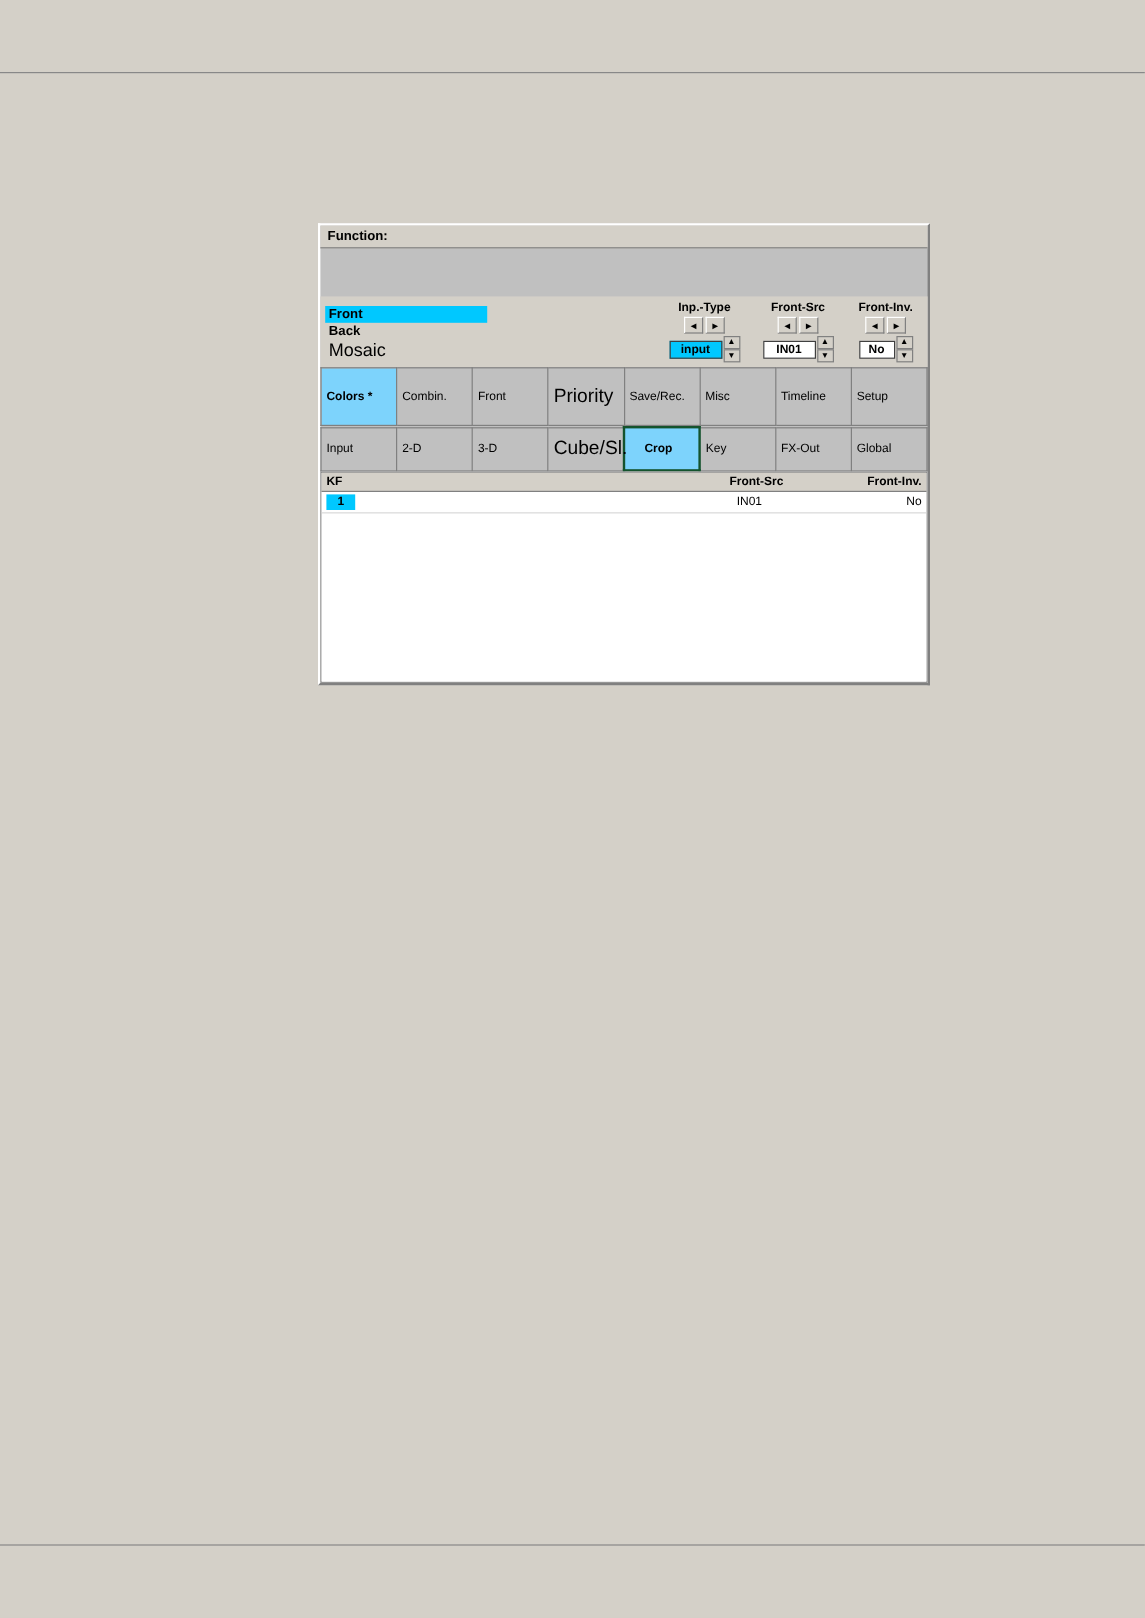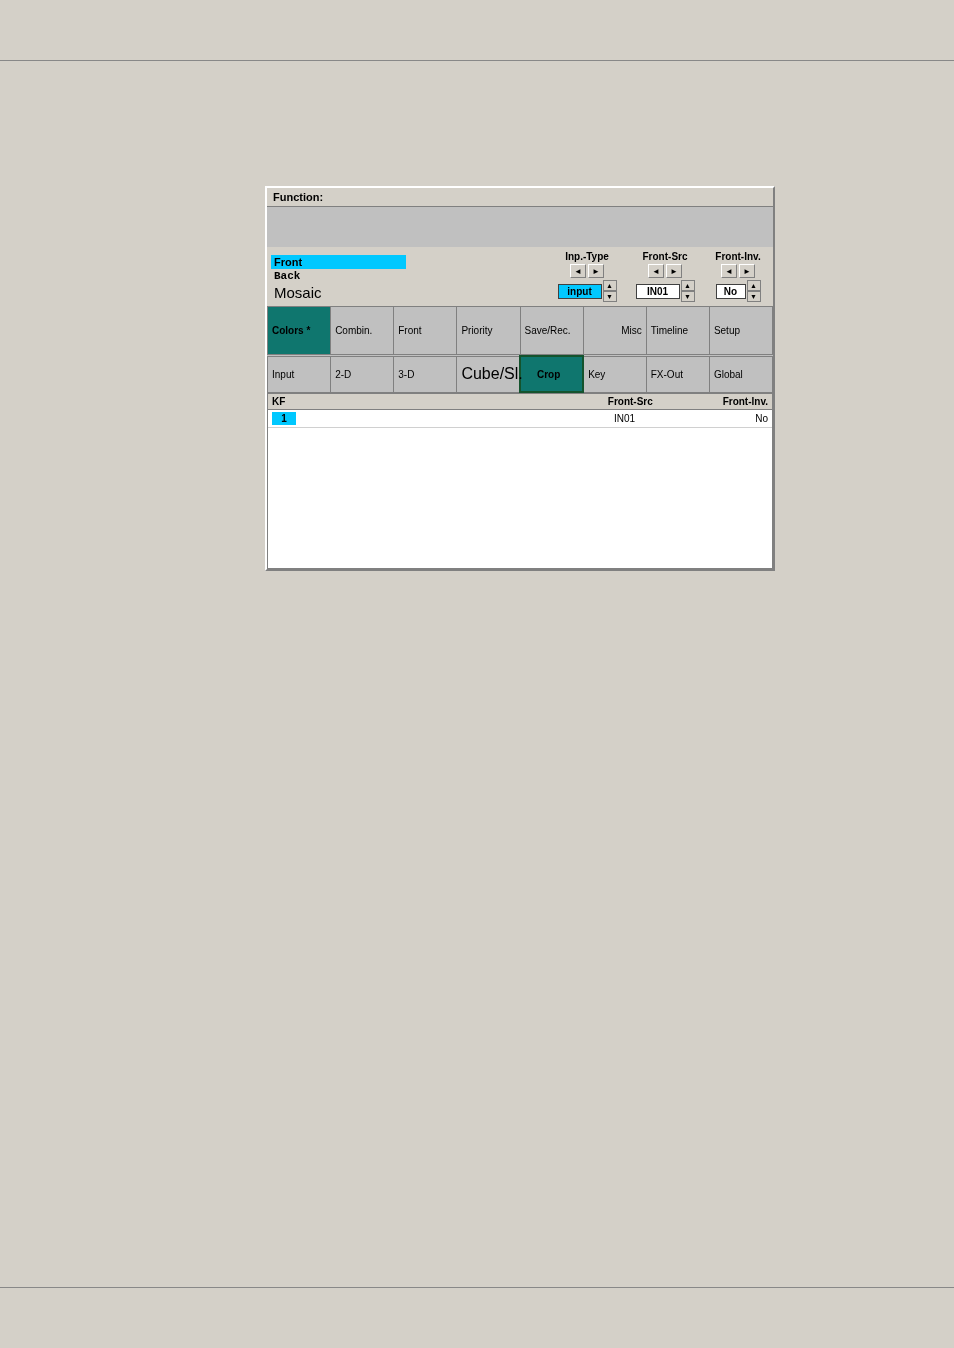--- a/index.html
+++ b/index.html
@@ -54,21 +54,21 @@
     }
 
     .full-width-table td {
       border: 1px solid #808080;
       padding: 2px 4px;
       font-size: 10px;
       color: #000;
     }
 
     .full-width-table td.active-tab {
-      background-color: #0f766e;
+      background-color: #7dd3fc;
       font-weight: bold;
     }
 
   </style>
 </head>
 <body>
 
 <div class="top-rule"></div>
 <div class="bottom-rule"></div>
 
@@ -77,21 +77,21 @@
   <div style="padding: 3px 6px; background-color: #d4d0c8; border-bottom: 1px solid #808080;">
     <span style="font-weight: bold; font-size: 11px; color: #000;">Function:</span>
   </div>
 
   <div style="display: flex; padding: 4px; gap: 6px; background-color: #d4d0c8; align-items: flex-end; margin-top: 40px;">
 
     <div style="width: 135px; flex-shrink: 0;">
       <div style="background-color: #00c8ff; font-weight: bold; font-size: 11px; padding: 1px 3px; color: #000; cursor: pointer;">
         <span>Front</span>
       </div>
-      <div style="font-weight: bold; font-size: 11px; padding: 1px 3px; color: #000; cursor: pointer; font-family: Liberation Mono, monospace;">
+      <div style="font-weight: bold; font-size: 11px; padding: 1px 3px; color: #000; cursor: pointer;">
         <span>Back</span>
       </div>
       <div style="font-weight: normal; font-size: 15px; padding: 1px 3px; color: #000; cursor: pointer;">
         <span>Mosaic</span>
       </div>
     </div>
 
     <div style="flex: 1;"></div>
 
     <div style="display: flex; flex-direction: column; align-items: center; width: 72px;">
@@ -146,27 +146,27 @@
         <tr>
       <td class="active-tab" style="font-size: 10px; padding: 2px 4px; border: 1px solid #808080; white-space: nowrap; cursor: pointer;">
         <span>Colors *</span>
       </td>
       <td style="font-size: 10px; padding: 16px 4px; border: 1px solid #808080; white-space: nowrap; cursor: pointer;">
         <span>Combin.</span>
       </td>
       <td style="font-size: 10px; padding: 2px 4px; border: 1px solid #808080; white-space: nowrap; cursor: pointer;">
         <span>Front</span>
       </td>
-      <td style="font-size: 10px; padding: 2px 4px; border: 1px solid #808080; white-space: nowrap; cursor: pointer;">
+      <td style="font-size: 16px; padding: 2px 4px; border: 1px solid #808080; white-space: nowrap; cursor: pointer;">
         <span>Priority</span>
       </td>
       <td style="font-size: 10px; padding: 2px 4px; border: 1px solid #808080; white-space: nowrap; cursor: pointer;">
         <span>Save/Rec.</span>
       </td>
-      <td style="font-size: 10px; padding: 18px 4px; border: 1px solid #808080; white-space: nowrap; cursor: pointer; text-align: right;">
+      <td style="font-size: 10px; padding: 18px 4px; border: 1px solid #808080; white-space: nowrap; cursor: pointer;">
         <span>Misc</span>
       </td>
       <td style="font-size: 10px; padding: 2px 4px; border: 1px solid #808080; white-space: nowrap; cursor: pointer;">
         <span>Timeline</span>
       </td>
       <td style="font-size: 10px; padding: 2px 4px; border: 1px solid #808080; white-space: nowrap; cursor: pointer;">
         <span>Setup</span>
       </td>
     </tr>
   </tbody>

